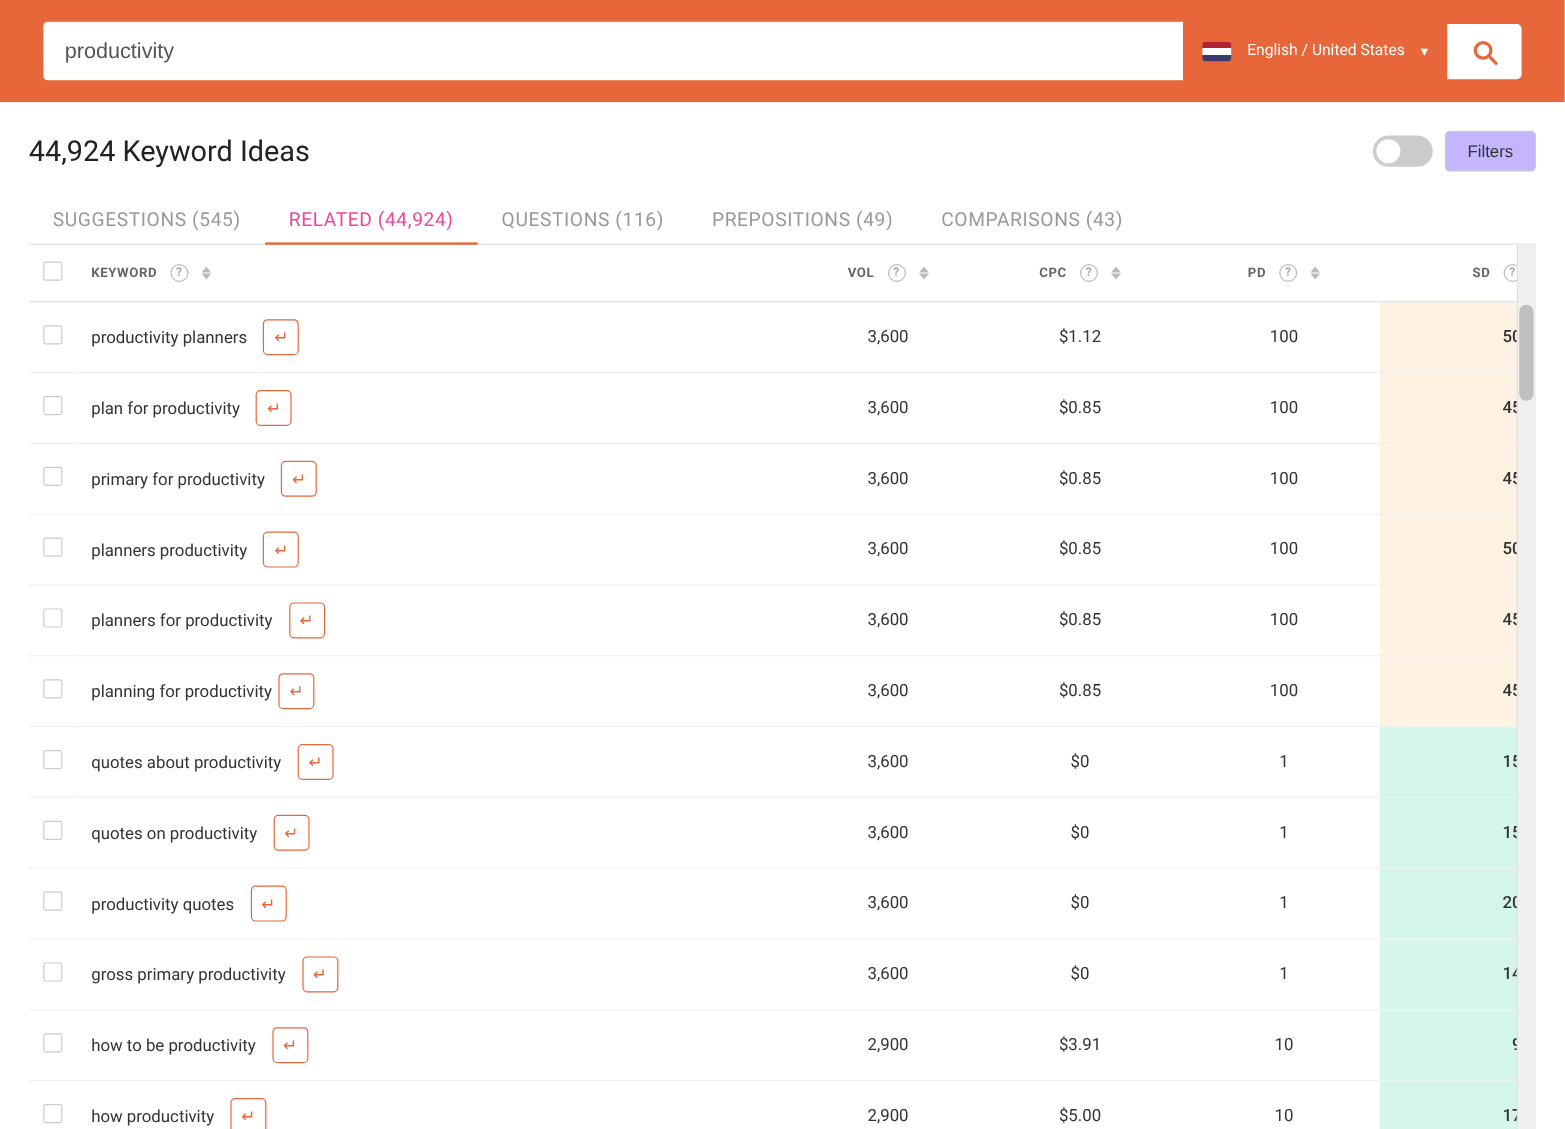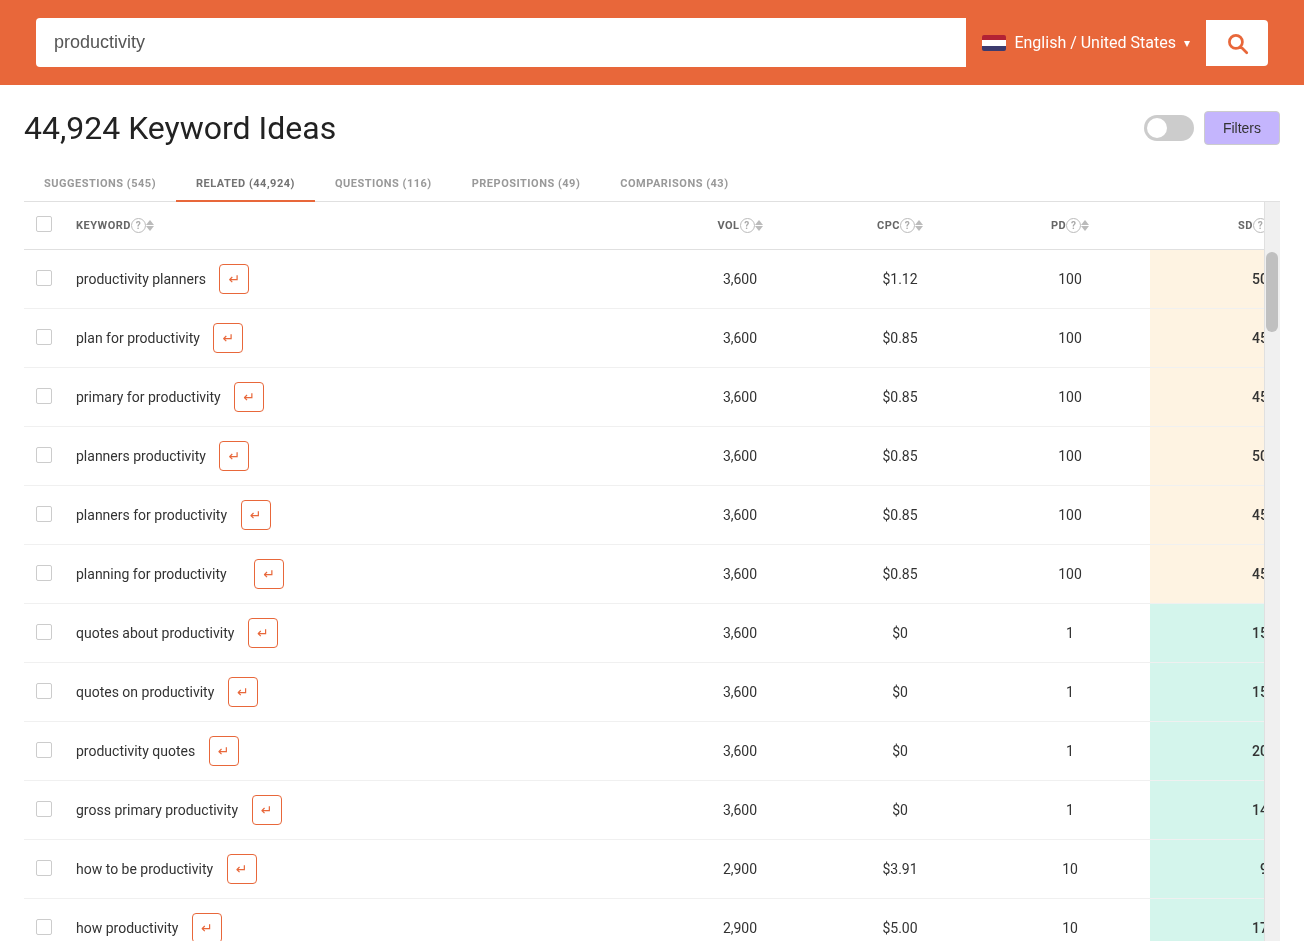--- a/index.html
+++ b/index.html
@@ -42,21 +42,21 @@
     }
     .language-selector .flag {
       width: 24px;
       height: 16px;
       display: inline-block;
       background: linear-gradient(to bottom, #B22234 33%, #fff 33%, #fff 66%, #3C3B6E 66%);
       border-radius: 2px;
       position: relative;
       overflow: hidden;
     }
-    .lang-text { color: #fff; font-size: 16px; text-align: center; }
+    .lang-text { color: #fff; font-size: 13px; text-align: center; }
     .chevron { color: #fff; font-size: 12px; }
     .search-btn {
       background: #fff;
       border: none;
       border-radius: 0 4px 4px 0;
       padding: 10px 18px;
       cursor: pointer;
       display: flex;
       align-items: center;
       justify-content: center;
@@ -67,21 +67,21 @@
     .main-content { padding: 24px 24px 0 24px; }
 
     
     .title-row {
       display: flex;
       align-items: center;
       justify-content: space-between;
       margin-bottom: 20px;
     }
     .keyword-count-title {
-      font-size: 32px;
+      font-size: 24px;
       font-weight: 400;
       color: #222;
     }
     .filters-area {
       display: flex;
       align-items: center;
       gap: 10px;
     }
     .toggle-switch {
       width: 50px;
@@ -114,31 +114,31 @@
 
     
     .tabs {
       display: flex;
       border-bottom: 1px solid #e0e0e0;
       margin-bottom: 0;
       gap: 0;
     }
     .tab {
       padding: 10px 20px;
-      font-size: 11px;
-      font-weight: 700;
+      font-size: 16px;
+      font-weight: 400;
       letter-spacing: 0.5px;
       cursor: pointer;
       color: #999;
       text-transform: uppercase;
       border-bottom: 2px solid transparent;
       margin-bottom: -1px;
     }
     .tab.active {
-      color: #737373;
+      color: #ec4899;
       border-bottom: 2px solid #e8673a;
     }
     table {
       width: 100%;
       border-collapse: collapse;
     }
     thead tr {
       border-bottom: 1px solid #e0e0e0;
     }
     thead th {
@@ -148,21 +148,21 @@
       font-weight: 700;
       letter-spacing: 0.5px;
       color: #666;
       text-transform: uppercase;
       white-space: nowrap;
     }
 
     .th-inner {
       display: flex;
       align-items: center;
-      gap: 0;
+      gap: 11px;
     }
     .th-inner.center { justify-content: center; text-align: center; }
     .th-inner.right { justify-content: flex-end; }
 
     .sort-arrows {
       display: flex;
       flex-direction: column;
       gap: 1px;
       cursor: pointer;
     }
@@ -416,21 +416,21 @@
       <td class="center">3,600</td>
       <td class="center">$0.85</td>
       <td class="center">100</td>
       <td class="right sd-cell" style="background:#fef3e2;">45</td>
     </tr>
           <tr>
       <td class="checkbox-cell">
         <div class="checkbox"></div>
       </td>
       <td>
-        <span style="margin-right:24px;">planning for productivity</span>
+        <span style="margin-right:2px;">planning for productivity</span>
         <span class="keyword-link-btn" title="Related">↵</span>
       </td>
       <td class="center">3,600</td>
       <td class="center">$0.85</td>
       <td class="center">100</td>
       <td class="right sd-cell" style="background:#fef3e2;">45</td>
     </tr>
           <tr>
       <td class="checkbox-cell">
         <div class="checkbox"></div>

